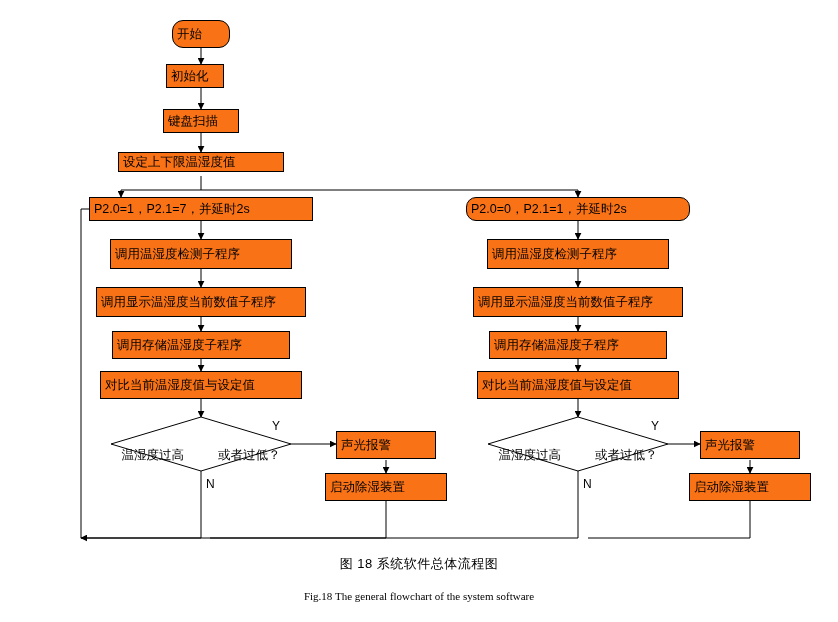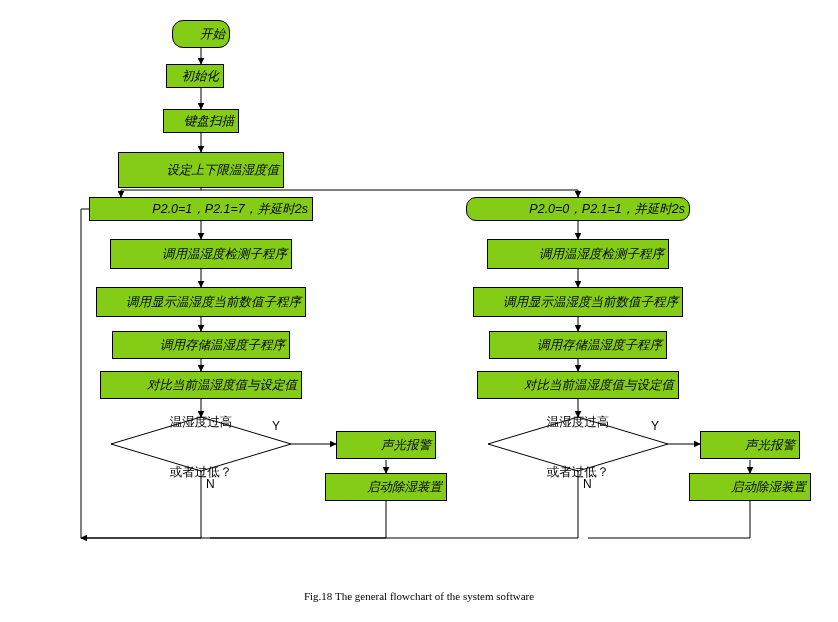--- a/index.html
+++ b/index.html
@@ -16,52 +16,51 @@
   }
   #stage {
     position: relative;
     width: 838px;
     height: 622px;
   }
   .node {
     position: absolute;
     box-sizing: border-box;
     border: 1px solid #000000;
-    background: #84cc16;
+    background: #f97316;
     display: flex;
     align-items: center;
-    justify-content: flex-end;
+    justify-content: flex-start;
     text-align: center;
     font-size: 12.5px;
     line-height: 1.15;
     white-space: nowrap;
     padding: 0 4px;
-    font-style: italic;
   }
   .terminal {
     border-radius: 11px;
   }
   .diamond-wrap {
     position: absolute;
     box-sizing: border-box;
   }
   .diamond-wrap svg {
     position: absolute;
     left: 0;
     top: 0;
     overflow: visible;
   }
   .diamond-label {
     position: absolute;
     left: 0;
-    top: 4px;
+    top: 12px;
     width: 100%;
     height: 100%;
     display: flex;
-    flex-direction: column;
+    flex-direction: row;
     align-items: center;
     justify-content: center;
     font-size: 12.5px;
     line-height: 1.25;
     white-space: nowrap;
     text-align: center;
     gap: 34px;
   }
   .edge-label {
     position: absolute;
@@ -158,21 +157,21 @@
   </div>
 
   <div class="node" style="left:166px; top:64px; width:58px; height:24px;">
     <span>初始化</span>
   </div>
 
   <div class="node" style="left:163px; top:109px; width:76px; height:24px;">
     <span>键盘扫描</span>
   </div>
 
-  <div class="node" style="left:118px; top:152px; width:166px; height:36px;">
+  <div class="node" style="left:118px; top:152px; width:166px; height:20px;">
     <span>设定上下限温湿度值</span>
   </div>
 
   <div class="node" style="left:89px; top:197px; width:224px; height:24px;">
     <span>P2.0=1，P2.1=7，并延时2s</span>
   </div>
   <div class="node" style="left:110px; top:239px; width:182px; height:30px;">
     <span>调用温湿度检测子程序</span>
   </div>
   <div class="node" style="left:96px; top:287px; width:210px; height:30px;">
@@ -232,15 +231,16 @@
   <div class="edge-label" style="left:651px; top:420px;">Y</div>
   <div class="edge-label" style="left:583px; top:478px;">N</div>
 
   <div class="node" style="left:700px; top:431px; width:100px; height:28px;">
     <span>声光报警</span>
   </div>
   <div class="node" style="left:689px; top:473px; width:122px; height:28px;">
     <span>启动除湿装置</span>
   </div>
 
+  <div class="caption-cn" style="top:555px;">图 18   系统软件总体流程图</div>
   <div class="caption-en" style="top:590px;">Fig.18   The general flowchart of the system software</div>
 
 </div>
 
 </body></html>

